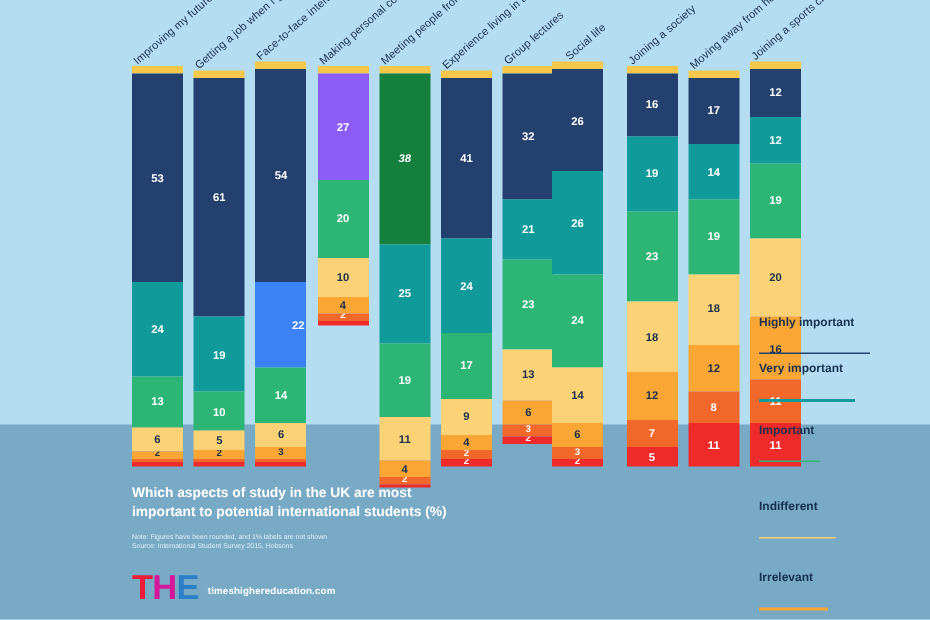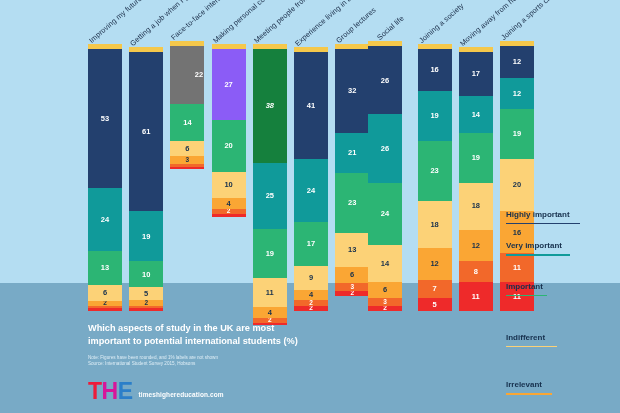--- a/index.html
+++ b/index.html
@@ -75,21 +75,21 @@
     left:0;
     height:14px;
     display:flex;
     align-items:flex-start;
   }
   .legend-text {
     font-size:8px;
     font-weight:bold;
     color:#16304d;
     white-space:nowrap;
-    padding-bottom:2px;
+    padding-bottom:14px;
     line-height:10px;
   }
   .legend-underline {
     height:1.6px;
     margin-top:1px;
   }
 
   
   .caption {
     position:absolute;
@@ -183,21 +183,24 @@
         </div>
         <div class="seg tiny" style="height: 5.24px; background: rgb(250, 166, 52); color: rgb(22, 48, 77);">
           <span>2</span>
         </div>
         <div class="seg tiny" style="height: 2.62px; background: rgb(242, 104, 42); color: rgb(255, 255, 255);"></div>
         <div class="seg tiny" style="height: 2.62px; background: rgb(238, 42, 42); color: rgb(255, 255, 255);"></div>
       </div>
       <div class="cat-label" style="left: 131.2px; top: 39.62px;">Getting a job when I graduate</div>
       <div class="bar-col" style="left: 170.4px; top: 41.38px; height: 269.62px;">
         <div class="cap" style="background: rgb(245, 200, 75);"></div>
-        <div class="seg" style="height: 57.64px; background: #737373; color: rgb(255, 255, 255); padding-left: 23px;">
+        <div class="seg" style="height: 141.48px; background: rgb(35, 64, 110); color: rgb(255, 255, 255);">
+          <span>54</span>
+        </div>
+        <div class="seg" style="height: 57.64px; background: #3b82f6; color: rgb(255, 255, 255); padding-left: 23px;">
           <span>22</span>
         </div>
         <div class="seg" style="height: 36.68px; background: rgb(44, 181, 116); color: rgb(255, 255, 255);">
           <span>14</span>
         </div>
         <div class="seg" style="height: 15.72px; background: rgb(252, 210, 119); color: rgb(22, 48, 77);">
           <span>6</span>
         </div>
         <div class="seg tiny" style="height: 7.86px; background: rgb(250, 166, 52); color: rgb(22, 48, 77);">
           <span>3</span>

